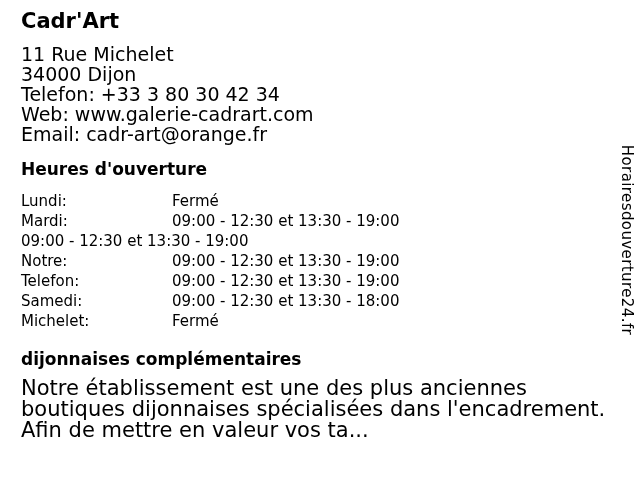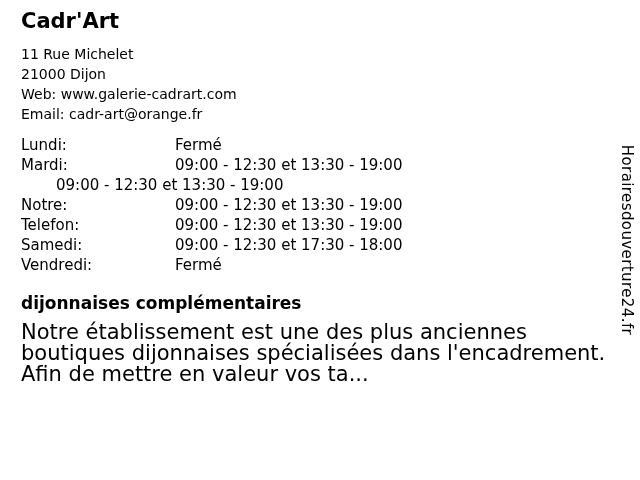--- a/index.html
+++ b/index.html
@@ -17,43 +17,43 @@
     padding: 8px 17px 0 21px;
   }
   .business-name {
     font-size: 21px;
     line-height: 26px;
     font-weight: bold;
     margin: 0;
   }
   .contact-block {
     margin-top: 10px;
-    font-size: 14px;
+    font-size: 19px;
     line-height: 20px;
   }
   .section-heading {
     font-size: 17px;
     line-height: 22px;
     font-weight: bold;
     margin: 14px 0 0 0;
   }
   .section-heading.info-heading {
     margin-top: 17px;
   }
   .hours-table {
     margin-top: 11px;
     font-size: 15px;
     line-height: 20px;
   }
-  .hours-row { display: flex; }
+  .hours-row { display: flex; gap: 32px; }
   .hours-day {
     flex: 0 0 119px;
     width: 119px;
   }
-  .hours-times { flex: 1 1 auto; margin-left: 35px; }
+  .hours-times { flex: 1 1 auto; }
   .info-text {
     margin: 8px 0 0 0;
     font-size: 21px;
     line-height: 21px;
     max-width: 600px;
   }
   .watermark {
     position: absolute;
     top: 50%;
     right: 4px;
@@ -67,25 +67,27 @@
 </style>
 </head>
 <body>
 
 <div class="page">
 
   <h1 class="business-name">Cadr'Art</h1>
 
   <div class="contact-block">
     <div>11 Rue Michelet</div>
-    <div>21000 Dijon</div>
+    <div>34000 Dijon</div>
+    <div>Telefon: +33 3 80 30 42 34</div>
     <div>Web: www.galerie-cadrart.com</div>
     <div>Email: cadr-art@orange.fr</div>
   </div>
 
+  <h2 class="section-heading">Heures d'ouverture</h2>
 
   <div class="hours-table">
     <div class="hours-row">
       <span class="hours-day">Lundi:</span>
       <span class="hours-times">Fermé</span>
     </div>
     <div class="hours-row">
       <span class="hours-day">Mardi:</span>
       <span class="hours-times">09:00 - 12:30 et 13:30 - 19:00</span>
     </div>
@@ -95,24 +97,24 @@
     <div class="hours-row">
       <span class="hours-day">Notre:</span>
       <span class="hours-times">09:00 - 12:30 et 13:30 - 19:00</span>
     </div>
     <div class="hours-row">
       <span class="hours-day">Telefon:</span>
       <span class="hours-times">09:00 - 12:30 et 13:30 - 19:00</span>
     </div>
     <div class="hours-row">
       <span class="hours-day">Samedi:</span>
-      <span class="hours-times">09:00 - 12:30 et 17:30 - 18:00</span>
+      <span class="hours-times">09:00 - 12:30 et 13:30 - 18:00</span>
     </div>
     <div class="hours-row">
-      <span class="hours-day">Vendredi:</span>
+      <span class="hours-day">Michelet:</span>
       <span class="hours-times">Fermé</span>
     </div>
   </div>
 
   <h2 class="section-heading info-heading">dijonnaises complémentaires</h2>
 
   <p class="info-text">Notre établissement est une des plus anciennes boutiques dijonnaises spécialisées dans l'encadrement. Afin de mettre en valeur vos ta...</p>
 
 </div>
 

